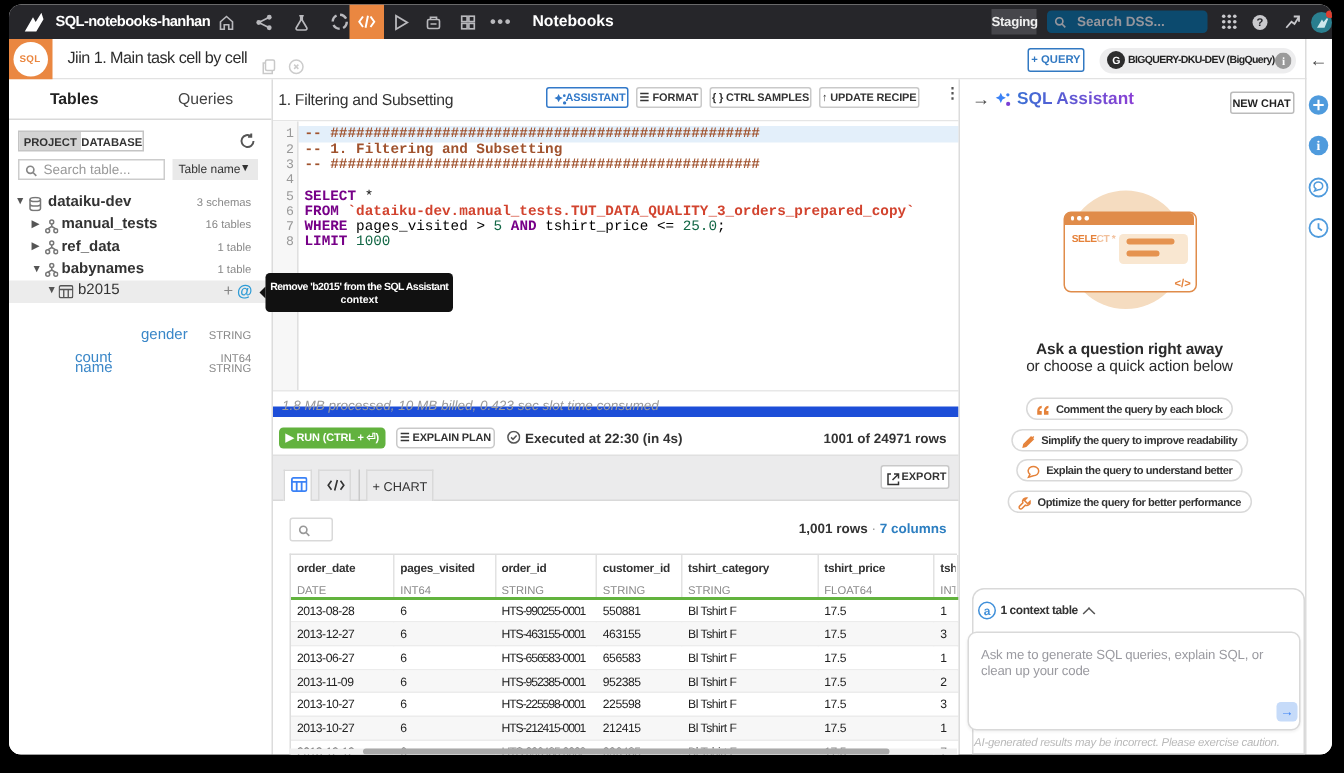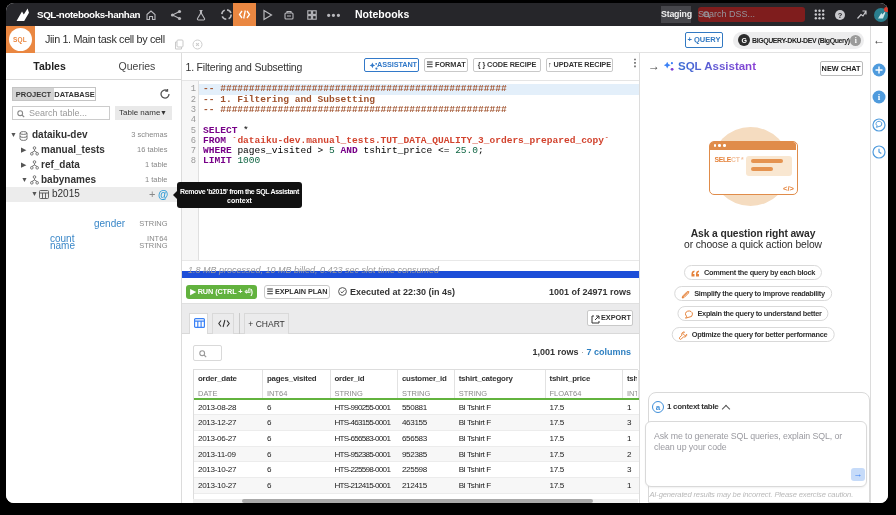--- a/index.html
+++ b/index.html
@@ -6,21 +6,21 @@
 html,body { width:896px; height:515px; background:#000; overflow:hidden; font-family:"Liberation Sans", sans-serif; }
 .win { position:absolute; left:6px; top:3px; width:882px; height:500px; background:#fff; border-radius:8px; overflow:hidden; }
 .abs { position:absolute; }
 
 .topbar { position:absolute; left:0; top:0; width:882px; height:23px; background:#26262a; }
 .tb-ic { position:absolute; top:0; height:23px; display:flex; align-items:center; justify-content:center; width:22px; }
 .tb-ic svg { display:block; }
 .projname { position:absolute; left:31px; top:0; height:23px; line-height:23px; color:#fff; font-weight:bold; font-size:9.8px; letter-spacing:-.4px; }
 .notebooks { position:absolute; left:349px; top:0; height:23px; line-height:23px; color:#fff; font-weight:bold; font-size:10.5px; }
 .staging { position:absolute; left:655px; top:3px; width:30px; height:17px; background:#46464b; color:#efefef; font-weight:bold; font-size:8.8px; line-height:17px; text-align:center; letter-spacing:-.2px; }
-.dss-search { position:absolute; left:692px; top:4px; width:107px; height:14.5px; background:#7f1d1d; border-radius:3px; color:#95959c; font-size:9px; line-height:14.5px; padding-left:0; }
+.dss-search { position:absolute; left:692px; top:4px; width:107px; height:14.5px; background:#0c4a6e; border-radius:3px; color:#95959c; font-size:9px; line-height:14.5px; padding-left:20px;font-weight:bold; }
 .avatar { position:absolute; left:868px; top:4.5px; width:14px; height:14px; border-radius:50%; background:#2a7f8f; }
 .avatar:after { content:""; position:absolute; right:-1px; top:-1px; width:5px; height:5px; border-radius:50%; background:#e03e2f; }
 
 .row2 { position:absolute; left:0; top:23px; width:882px; height:26.5px; background:#fff; border-bottom:1px solid #e2e2e2; }
 .sqlblock { position:absolute; left:0; top:0; width:29px; height:26.5px; background:#ea8741; }
 .sqlcirc { position:absolute; left:2.5px; top:1.5px; width:23px; height:23px; background:#fff; border-radius:50%; color:#ea8741; font-size:6.5px; font-weight:bold; text-align:center; line-height:23px; letter-spacing:.2px; }
 .nbtitle { position:absolute; left:39px; top:0; height:26.5px; line-height:26.5px; font-size:10.8px; color:#2d2d2d; letter-spacing:-.35px; }
 .qbtn { position:absolute; left:679px; top:6px; width:38px; height:16px; border:1px solid #3279c2; border-radius:2px; color:#3279c2; font-size:7.5px; font-weight:bold; text-align:center; line-height:14.5px; white-space:nowrap; }
 .bqpill { position:absolute; left:727px; top:5.5px; width:131px; height:17px; background:#ededee; border-radius:9px; font-size:7px; font-weight:bold; color:#222; line-height:17px; letter-spacing:-.42px; white-space:nowrap; }
 
@@ -295,21 +295,21 @@
   </div>
   <div class="tip"><span style="letter-spacing:-.35px;">Remove 'b2015' from the SQL Assistant</span><br>context</div>
   <div class="edhead">
     <div class="edtitle">1. Filtering and Subsetting</div>
     <div class="btn bl" style="left:182px;width:55px;"><svg class="abs" style="left:4px;top:2.5px;" width="9" height="9" viewBox="0 0 9 9" fill="#3279c9">
           <path d="M3.4 0.6 L4.3 2.5 L6.2 3.4 L4.3 4.3 L3.4 6.2 L2.5 4.3 L0.6 3.4 L2.5 2.5 Z"></path>
           <circle cx="7.2" cy="1.8" r="0.9"></circle>
           <circle cx="7.4" cy="6.6" r="1.1"></circle>
         </svg><span style="padding-left:11px;">ASSISTANT</span></div>
     <div class="btn" style="left:242px;width:44px;"><span style="letter-spacing:0;">☰ FORMAT</span></div>
-    <div class="btn" style="left:291px;width:68px;">{ } CODE RECIPE</div>
+    <div class="btn" style="left:291px;width:68px;">{ } CTRL SAMPLES</div>
     <div class="btn" style="left:364px;width:67px;">↑ UPDATE RECIPE</div>
     <div class="abs" style="left:448px;top:7px;font-size:10px;color:#555;font-weight:bold;line-height:6px;">⋮</div>
   </div>
   <div class="code">
     <div class="hl"></div>
     <div class="gutter"></div>
     <div class="cl" style="top:3.3px;"><span class="n">1</span><span class="t"><span class="cm">-- ##################################################</span></span></div>
     <div class="cl" style="top:13.6px;"><span class="n">2</span><span class="t"><span class="cm">-- 1. Filtering and Subsetting</span></span></div>
     <div class="cl" style="top:23.9px;"><span class="n">3</span><span class="t"><span class="cm">-- ##################################################</span></span></div>
     <div class="cl" style="top:34.2px;"><span class="n">4</span></div>

